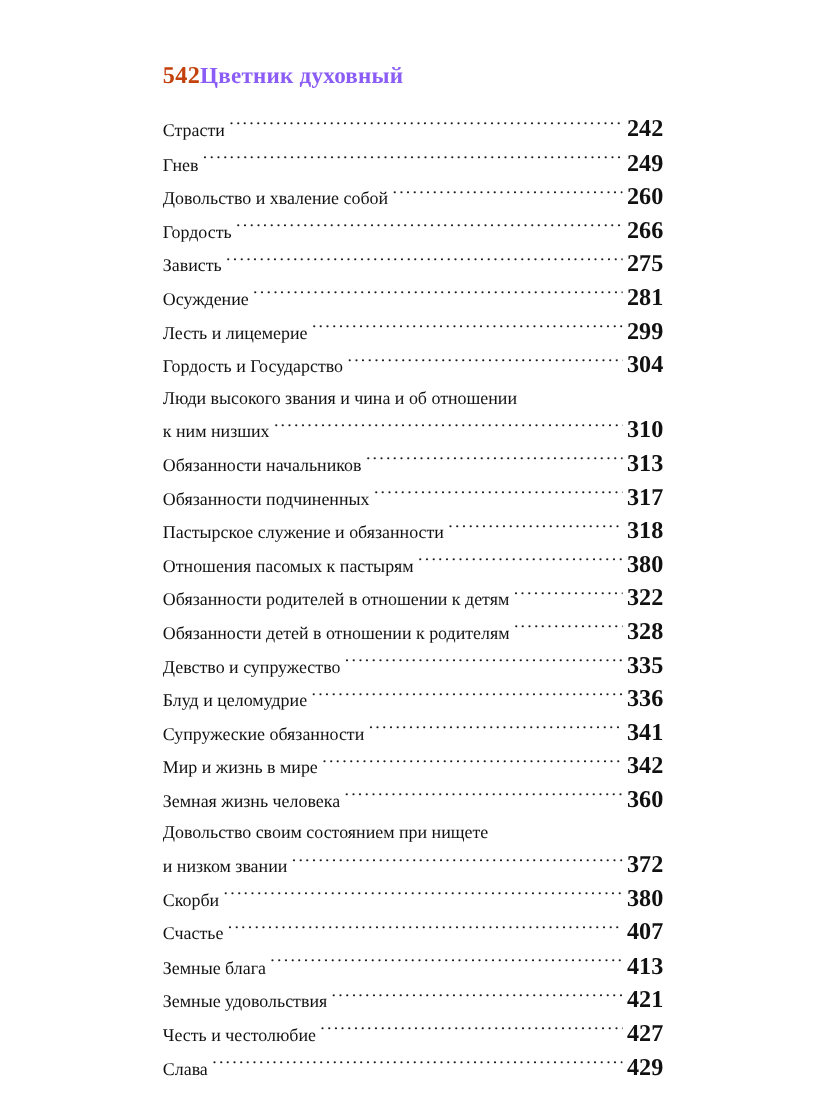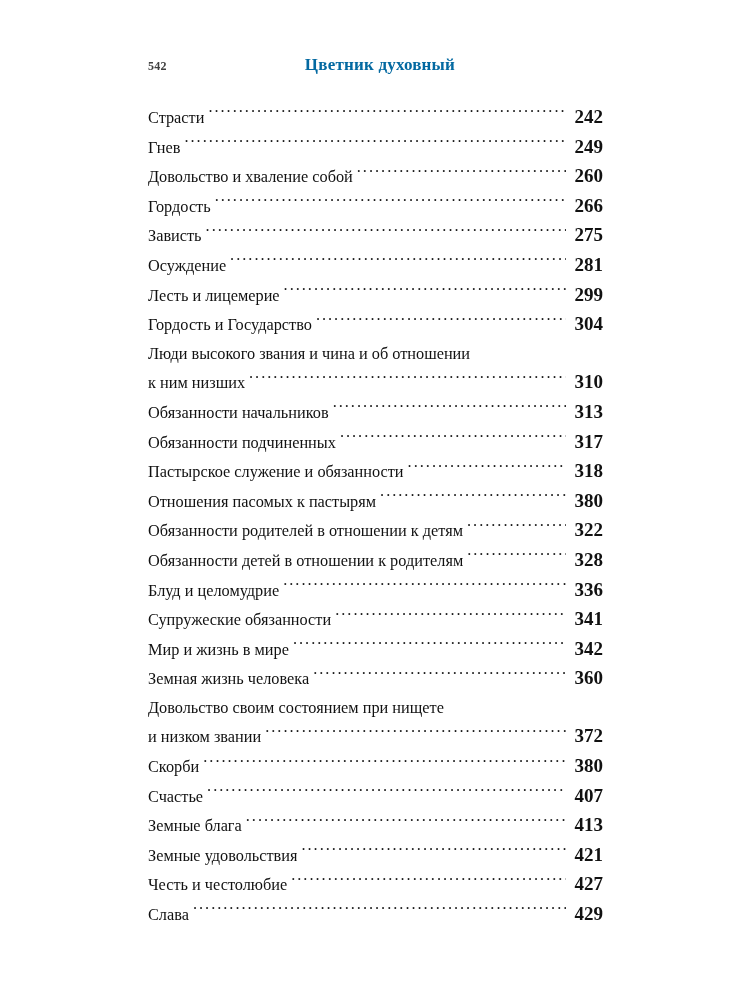--- a/index.html
+++ b/index.html
@@ -21,32 +21,31 @@
     box-sizing: border-box;
     padding: 55px 148px 0 148px;
   }
   .running-head {
     display: flex;
     align-items: baseline;
     height: 26px;
     margin-bottom: 22px;
   }
   .folio {
-    font-size: 12px;
+    font-size: 22px;
     font-weight: 700;
     letter-spacing: 0.3px;
-    color: #404040;
+    color: #c2410c;
   }
   .head-title {
     flex: 1;
-    text-align: center;
-    font-size: 17px;
+    font-size: 21px;
     font-weight: 700;
     letter-spacing: 0.2px;
-    color: #0369a1;
+    color: #8b5cf6;
     padding-right: 10px;
   }
   .toc {
     margin: 0;
     padding: 0;
     list-style: none;
   }
   .toc-entry {
     display: flex;
     align-items: baseline;
@@ -74,21 +73,21 @@
     left: 0;
     bottom: 0.06em;
     letter-spacing: 2.0px;
     font-size: 16.3px;
     color: #1a1a1a;
     white-space: nowrap;
   }
   .entry-page {
     flex: 0 0 auto;
     font-weight: 700;
-    font-size: 19px;
+    font-size: 22px;
     text-align: right;
     min-width: 34px;
   }
   .toc-entry.wrap-first .entry-title {
     flex: 1 1 auto;
   }
   .toc-entry.cont .entry-title {
     white-space: nowrap;
   }
 </style>
@@ -175,20 +174,25 @@
         <span class="entry-title">Обязанности родителей в отношении к детям</span>
         <span class="leader"></span>
         <span class="entry-page">322</span>
       </li>
       <li class="toc-entry">
         <span class="entry-title">Обязанности детей в отношении к родителям</span>
         <span class="leader"></span>
         <span class="entry-page">328</span>
       </li>
       <li class="toc-entry">
+        <span class="entry-title">Девство и супружество</span>
+        <span class="leader"></span>
+        <span class="entry-page">335</span>
+      </li>
+      <li class="toc-entry">
         <span class="entry-title">Блуд и целомудрие</span>
         <span class="leader"></span>
         <span class="entry-page">336</span>
       </li>
       <li class="toc-entry">
         <span class="entry-title">Супружеские обязанности</span>
         <span class="leader"></span>
         <span class="entry-page">341</span>
       </li>
       <li class="toc-entry">

